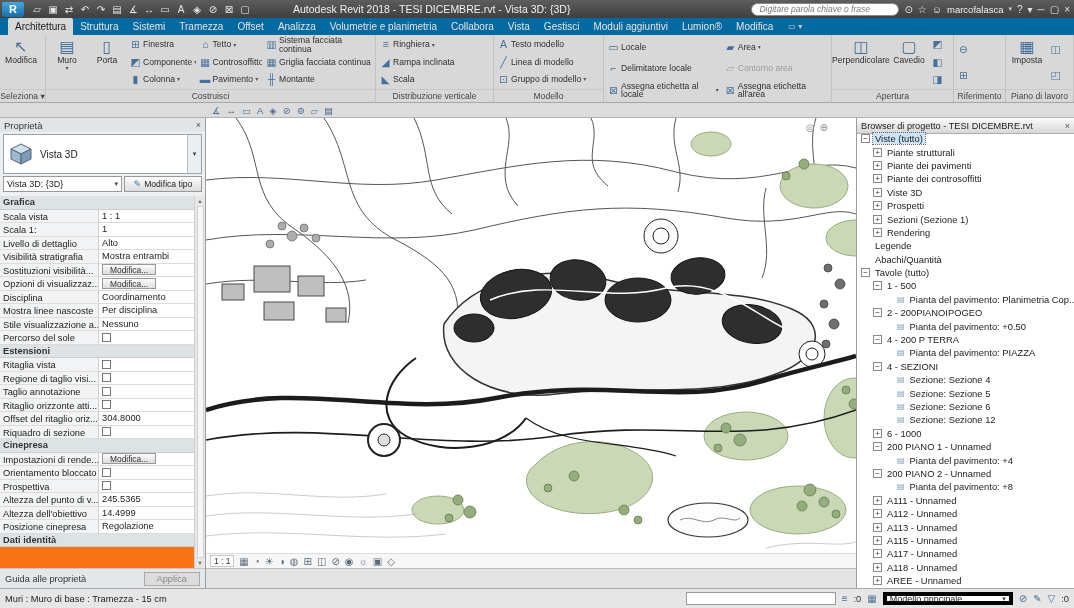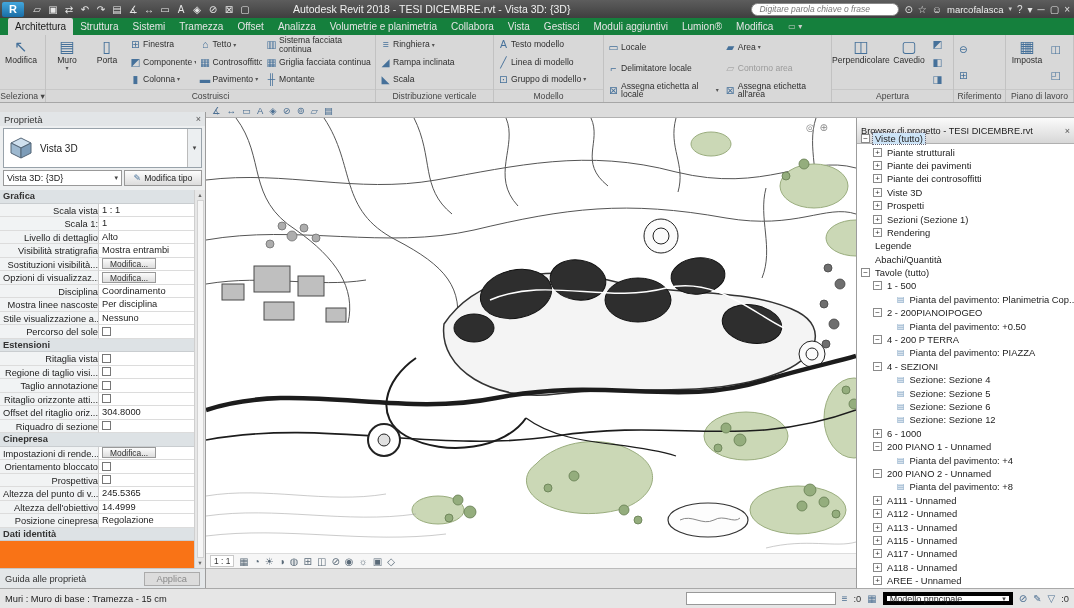--- a/index.html
+++ b/index.html
@@ -15,21 +15,21 @@
   .wtitle{margin-left:42px;font-size:10.5px;color:#f0f0f0;white-space:nowrap;}
   .infocenter{margin-left:auto;display:flex;align-items:center;gap:5px;padding-right:4px;}
   .searchbox{width:148px;height:13px;border-radius:7px;border:1px solid #888;background:#fff;font-size:8.5px;font-style:italic;color:#444;padding:0 7px;outline:none;}
   .searchbox::placeholder{color:#777;font-style:italic;}
   .icgroup{display:flex;align-items:center;gap:5px;}
   .ic{color:#e2e2e2;font-size:10px;}
   .uname{color:#efefef;font-size:9.5px;}
   .caretsm{font-size:7px;color:#ccc;}
 
   
-  .tabbar{position:absolute;top:18px;left:0;width:100%;height:17px;background:#15803d;display:flex;align-items:flex-end;padding-left:8px;}
+  .tabbar{position:absolute;top:18px;left:0;width:100%;height:17px;background:#0369a1;display:flex;align-items:flex-end;padding-left:8px;}
   .tab{padding:2px 7px;font-size:10px;color:#e4e4e4;height:17px;line-height:13px;white-space:nowrap;}
   .tab.active{background:#d8d8d8;color:#1a1a1a;border-radius:2px 2px 0 0;}
   .tab-extra{color:#cfcfcf;font-size:8px;padding:0 8px;line-height:17px;}
 
   
   .ribbon{position:absolute;top:35px;left:0;width:100%;height:68px;background:#d8d8d8;display:flex;border-bottom:1px solid #a6a6a6;}
   .panel{height:100%;display:flex;flex-direction:column;border-right:1px solid #c2c2c2;flex:none;overflow:hidden;}
   .panel-content{flex:1;display:flex;padding:1px 2px;gap:2px;overflow:hidden;}
   .btn-large{min-width:38px;max-width:54px;display:flex;flex-direction:column;align-items:center;font-size:8.6px;line-height:1.05;text-align:center;padding-top:2px;color:#2e2e2e;}
   .btn-large .icon{font-size:16px;line-height:18px;color:#46719a;}
@@ -40,21 +40,21 @@
   .btn-small .dd{font-size:6px;color:#555;}
   .disabled{color:#9b9b9b !important;}
   .disabled .icon{color:#ababab !important;}
   .panel-name{height:13px;border-top:1px solid #c8c8c8;font-size:8.6px;color:#454545;display:flex;align-items:center;justify-content:center;gap:3px;white-space:nowrap;}
 
   
   .optionsbar{position:absolute;top:103px;left:0;width:100%;height:15px;background:#dcdcdc;border-bottom:1px solid #b2b2b2;display:flex;align-items:center;padding-left:212px;gap:6px;}
   .obicon{font-size:9.5px;color:#4c6f92;}
 
   
-  .props{position:absolute;top:112px;left:0;width:206px;bottom:20px;background:#edeff0;border-right:1px solid #9c9c9c;overflow:hidden;text-align:right;}
+  .props{position:absolute;top:118px;left:0;width:206px;bottom:20px;background:#edeff0;border-right:1px solid #9c9c9c;overflow:hidden;}
   .phead{height:14px;display:flex;align-items:center;justify-content:space-between;padding:0 4px;font-size:9.5px;background:#e2e5e7;color:#333;}
   .xbtn{font-size:9px;color:#555;}
   .typesel{margin:2px 3px;height:40px;background:#fff;border:1px solid #98a2aa;display:flex;align-items:center;gap:7px;padding-left:5px;position:relative;}
   .tslabel{font-size:10px;color:#222;}
   .tsarrow{position:absolute;right:0;top:0;bottom:0;width:14px;border-left:1px solid #bbb;display:flex;align-items:center;justify-content:center;font-size:7px;background:#eceff1;color:#444;}
   .viewselrow{display:flex;margin:0 3px 2px;gap:2px;}
   .viewsel{flex:1;height:16px;background:#fff;border:1px solid #999;font-size:9px;display:flex;align-items:center;justify-content:space-between;padding:0 3px;}
   .viewsel .caret{font-size:7px;color:#444;}
   .edittype{width:78px;height:16px;border:1px solid #999;background:linear-gradient(#fdfdfd,#dcdcdc);font-size:8.6px;display:flex;align-items:center;justify-content:center;gap:3px;}
   .edittype .icon{color:#46719a;font-size:9px;}
@@ -74,21 +74,21 @@
   .canvas{position:absolute;top:118px;left:206px;width:650px;bottom:20px;background:#fff;overflow:hidden;}
   .plan{position:absolute;left:0;top:0;width:650px;height:435px;display:block;}
   .navicons{position:absolute;top:4px;right:28px;display:flex;gap:5px;color:#8a8a8a;font-size:10px;}
   .viewbar{position:absolute;left:0;right:0;bottom:20px;height:15px;background:#f6f6f6;border-top:1px solid #ddd;display:flex;align-items:center;gap:5px;padding-left:4px;}
   .vcscale{font-size:8.4px;border:1px solid #c9c9c9;padding:0 3px;height:12px;line-height:11px;background:#fff;color:#333;}
   .vcicon{color:#5a6a78;font-size:10px;}
   .canvas-strip{position:absolute;left:0;right:0;bottom:0;height:20px;background:#e3e3e3;border-top:1px solid #bbb;}
 
   
   .browser{position:absolute;top:118px;left:856px;right:0;bottom:20px;background:#fff;border-left:1px solid #9c9c9c;overflow:hidden;}
-  .bhead{height:26px;background:linear-gradient(#fbfbfb,#d7d7d7);border-bottom:1px solid #b0b0b0;display:flex;align-items:center;justify-content:space-between;padding:0 4px;font-size:9.2px;color:#222;}
+  .bhead{height:16px;background:linear-gradient(#fbfbfb,#d7d7d7);border-bottom:1px solid #b0b0b0;display:flex;align-items:center;justify-content:space-between;padding:0 4px;font-size:9.2px;color:#222;}
   .btree{position:absolute;top:14px;left:0;right:0;bottom:0;overflow:hidden;font-size:9.4px;}
   .trow{display:flex;align-items:center;height:13.4px;white-space:nowrap;gap:3px;}
   .trow .tlabel{overflow:hidden;padding:0 2px;}
   .trow.selected .tlabel{background:#cde4f7;outline:1px dotted #667;}
   .exp{width:9px;height:9px;border:1px solid #8a8a8a;background:#fff;font-size:8px;line-height:7px;text-align:center;color:#333;flex:none;}
   .exp.none{border:none;background:transparent;}
   .leaficon{color:#6b93b8;font-size:8px;flex:none;}
 
   
   .statusbar{position:absolute;left:0;right:0;bottom:0;height:20px;background:#e6e6e6;border-top:1px solid #a9a9a9;display:flex;align-items:center;font-size:9.3px;padding:0 5px;gap:6px;color:#222;}

